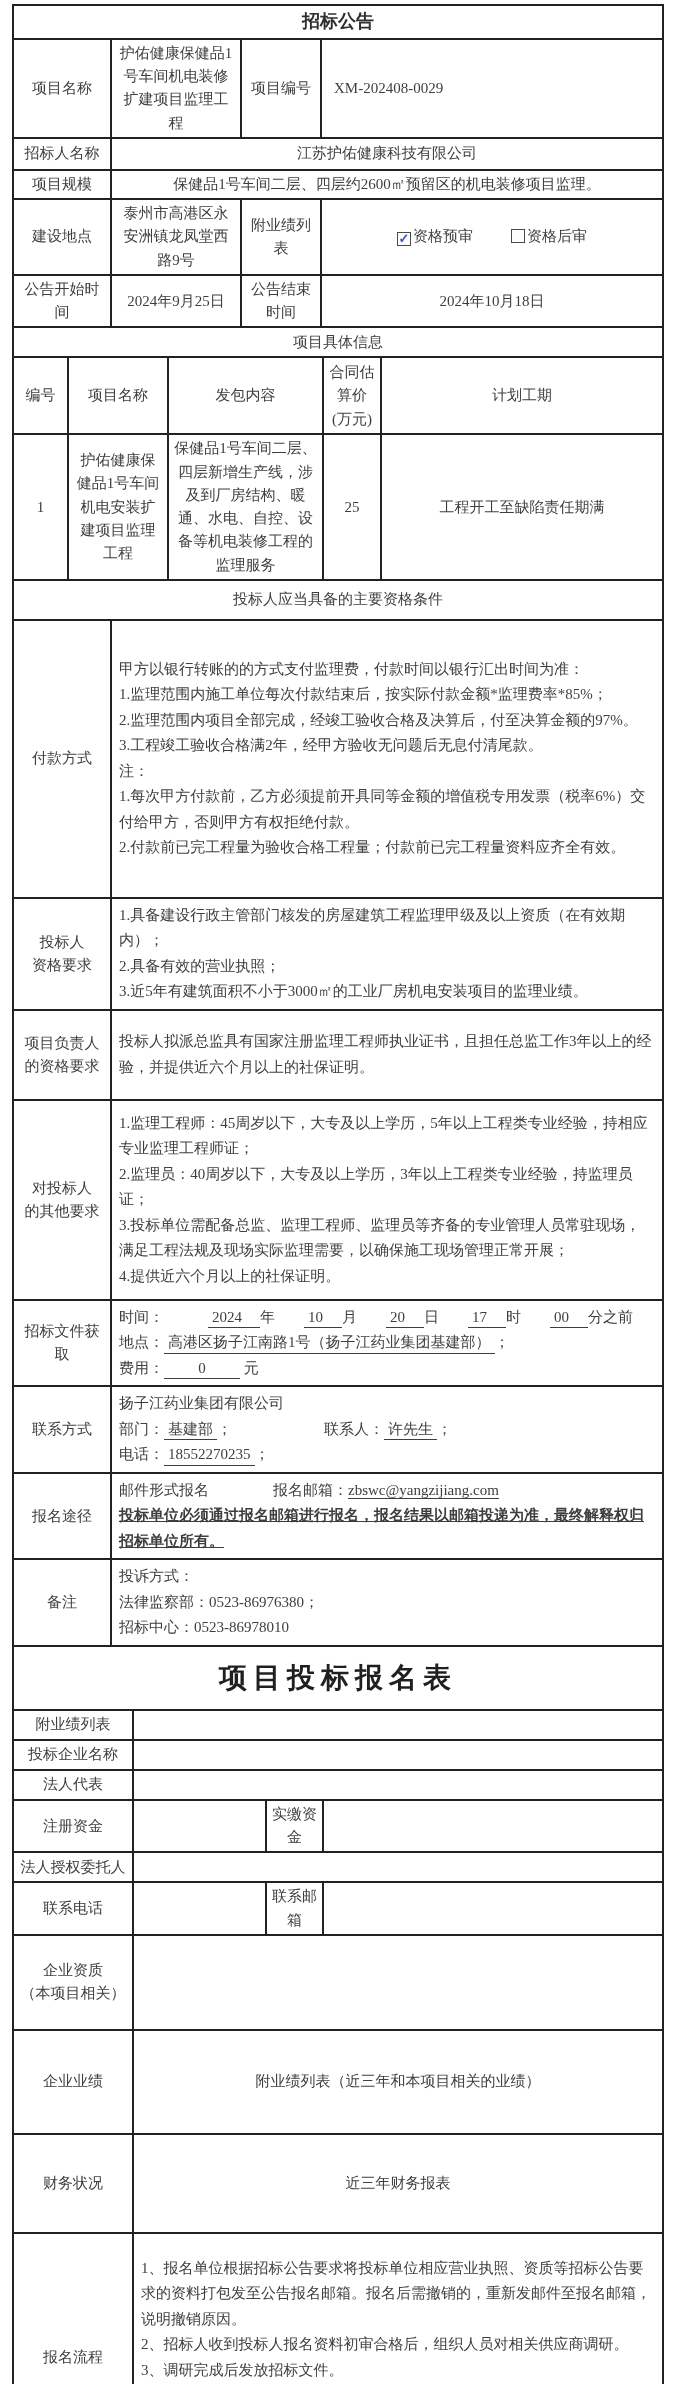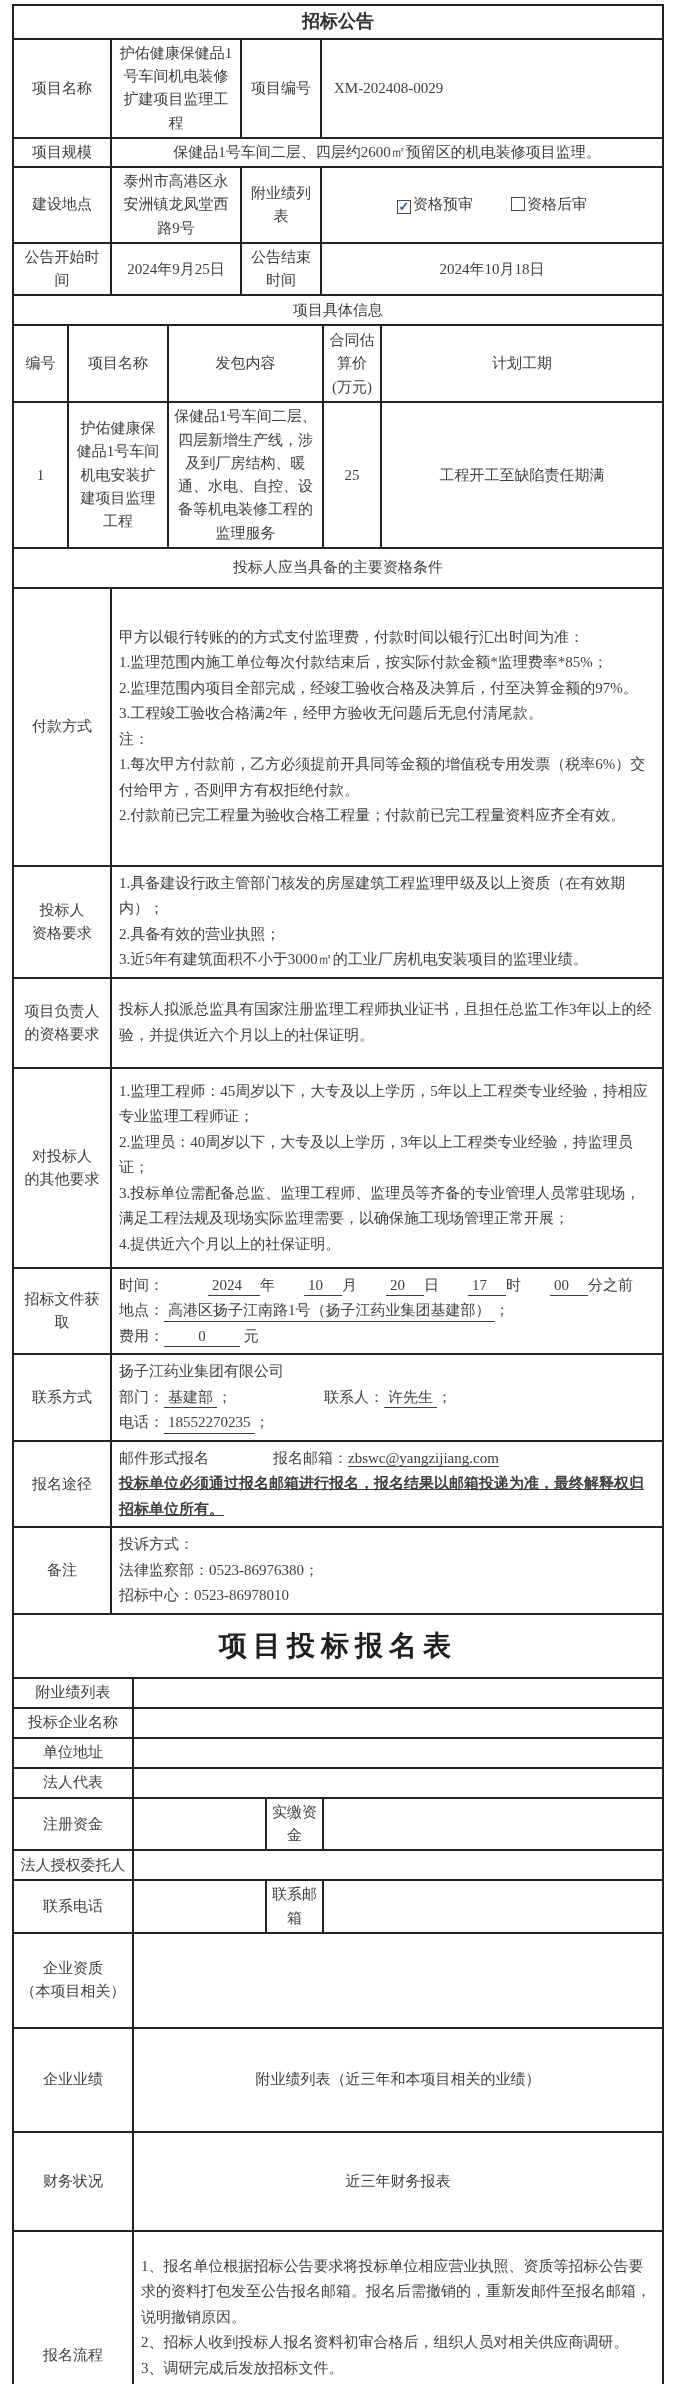--- a/index.html
+++ b/index.html
@@ -51,20 +51,24 @@
     <tbody>
         <tr style="height:30px">
       <td colspan="4" class="title-cell">招标公告</td>
     </tr>
     <tr style="height:75px">
       <td>项目名称</td>
       <td>护佑健康保健品1号车间机电装修扩建项目监理工程</td>
       <td>项目编号</td>
       <td style="text-align:left;padding-left:12px">XM-202408-0029</td>
     </tr>
+    <tr style="height:32px">
+      <td>招标人名称</td>
+      <td colspan="3">江苏护佑健康科技有限公司</td>
+    </tr>
     <tr style="height:16px">
       <td>项目规模</td>
       <td colspan="3">保健品1号车间二层、四层约2600㎡预留区的机电装修项目监理。</td>
     </tr>
     <tr style="height:49px">
       <td>建设地点</td>
       <td>泰州市高港区永安洲镇龙凤堂西路9号</td>
       <td>附业绩列表</td>
       <td>
         <span class="cbwrap"><span class="cb"><span class="tick">✓</span></span><span>资格预审</span></span><span class="cbwrap post-opt"><span class="cb"></span><span>资格后审</span></span>
@@ -197,24 +201,20 @@
     <tbody>
         <tr style="height:30px">
       <td>附业绩列表</td>
       <td colspan="3"></td>
     </tr>
     <tr style="height:30px">
       <td>投标企业名称</td>
       <td colspan="3"></td>
     </tr>
     <tr style="height:30px">
-      <td>单位地址</td>
-      <td colspan="3"></td>
-    </tr>
-    <tr style="height:30px">
       <td>法人代表</td>
       <td colspan="3"></td>
     </tr>
     <tr style="height:49px">
       <td>注册资金</td>
       <td></td>
       <td>实缴资金</td>
       <td></td>
     </tr>
     <tr style="height:30px">

